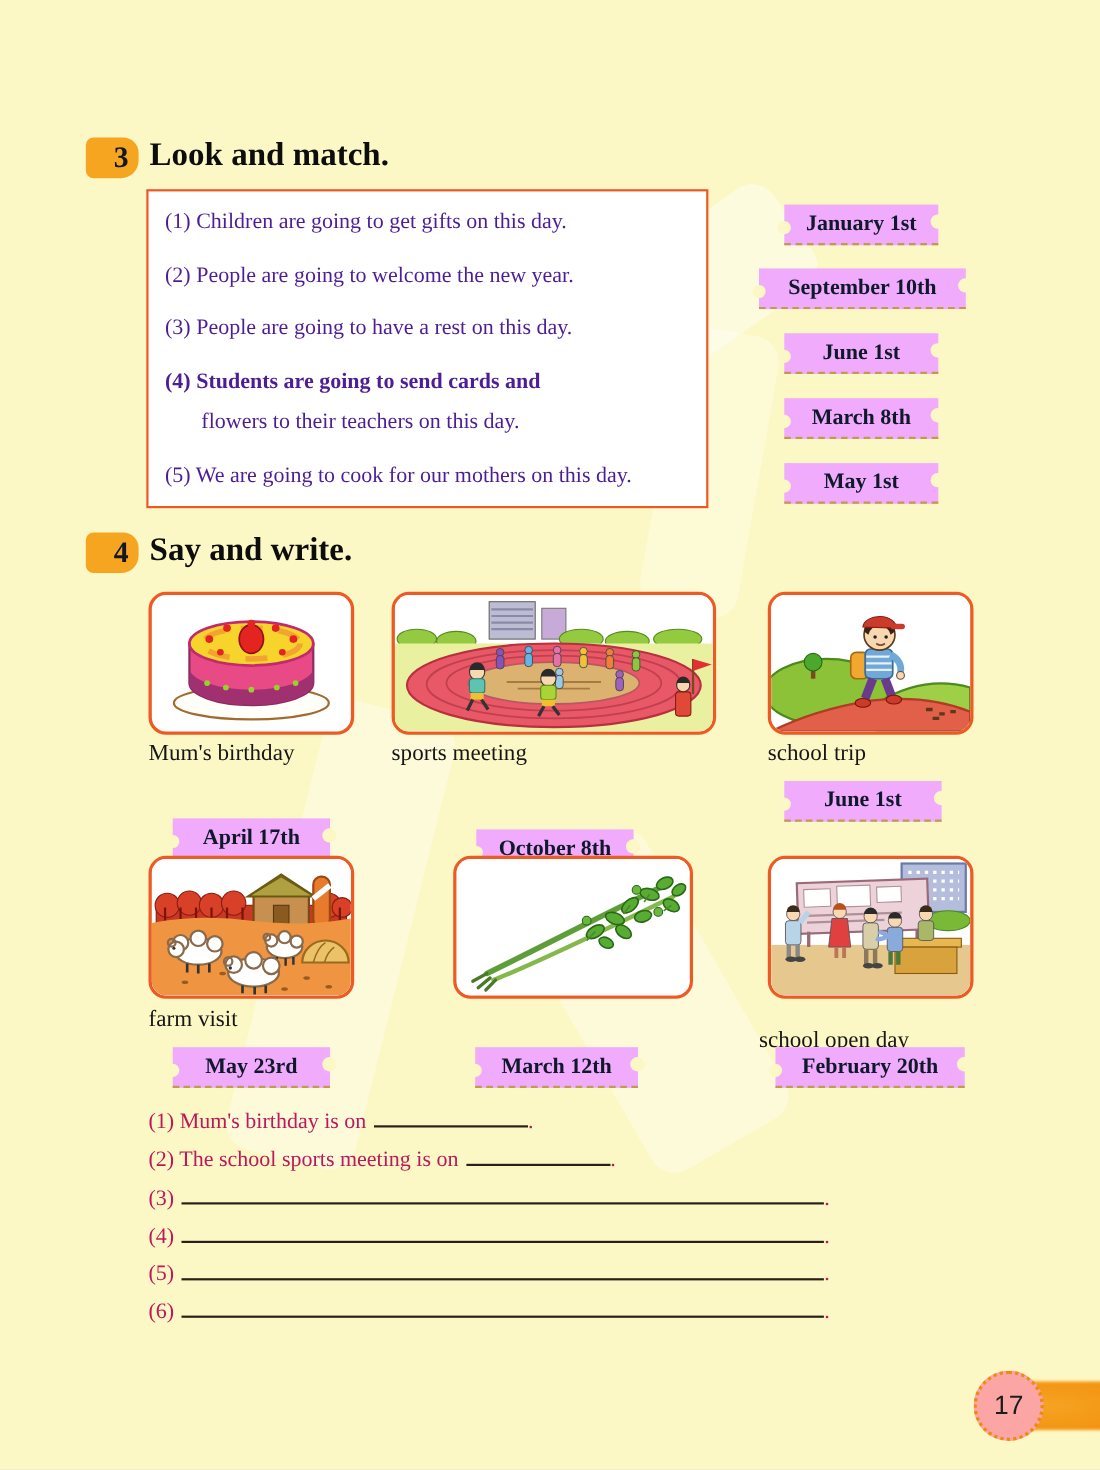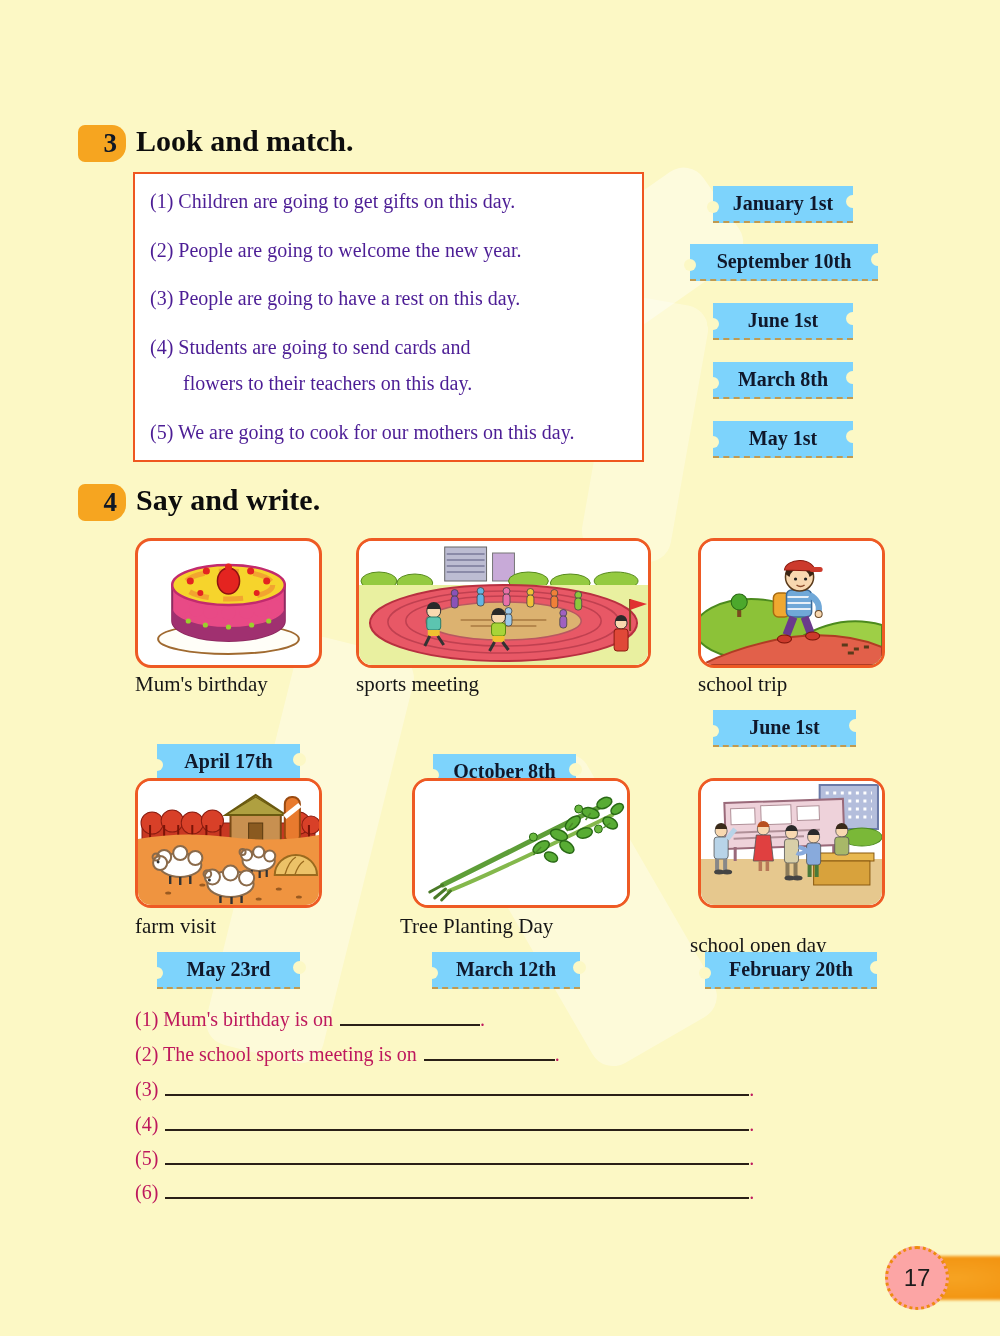--- a/index.html
+++ b/index.html
@@ -11,21 +11,21 @@
   .sec-badge{position:absolute;width:48px;height:37px;background:#F6A520;
      border-radius:7px 14px 16px 7px;color:#101826;font-weight:bold;font-size:27px;
      display:flex;align-items:center;justify-content:flex-end;padding-right:9px;box-sizing:border-box;}
   .sec-title{position:absolute;left:136px;font-weight:bold;font-size:30px;color:#0d0d0d;white-space:nowrap;}
   
   .match-box{position:absolute;left:133px;top:172px;width:511px;height:290px;background:#ffffff;
      border:2px solid #EF5720;box-sizing:border-box;}
   .m-line{position:absolute;left:150px;font-size:20px;color:#4c1d95;white-space:nowrap;}
   .m-line.indent{left:183px;}
   
-  .ticket{position:absolute;height:37px;background:#7dd3fc;box-sizing:border-box;
+  .ticket{position:absolute;height:37px;background:#f0abfc;box-sizing:border-box;
      display:flex;align-items:center;justify-content:center;font-size:20px;font-weight:600;color:#10182b;
      border-bottom:2px dashed #c09a50;white-space:nowrap;}
   .ticket::before{content:"";position:absolute;left:-6px;top:42%;width:12px;height:12px;border-radius:50%;background:#FCF8C5;}
   .ticket::after{content:"";position:absolute;right:-6px;top:26%;width:13px;height:13px;border-radius:50%;background:#FCF8C5;}
   
   .card{position:absolute;height:130px;background:#fff;border:3px solid #EE5A24;border-radius:16px;
      box-sizing:border-box;overflow:hidden;}
   .card svg{display:block;width:100%;height:100%;}
   .caption{position:absolute;font-size:21px;color:#161616;text-align:left;white-space:nowrap;}
   
@@ -49,21 +49,21 @@
   <div class="wm" style="left:520px;top:760px;width:140px;height:300px;transform:rotate(-30deg);background:rgba(255,255,255,.34);"></div>
   <div class="wm" style="left:600px;top:300px;width:90px;height:260px;transform:rotate(10deg);background:rgba(255,255,255,.30);"></div>
 
   <div class="sec-badge" style="left:78px;top:125px;">3</div>
   <div class="sec-title" style="top:124px;">Look and match.</div>
 
   <div class="match-box"></div>
   <div class="m-line" style="top:190px;">(1) Children are going to get gifts on this day.</div>
   <div class="m-line" style="top:239px;">(2) People are going to welcome the new year.</div>
   <div class="m-line" style="top:287px;">(3) People are going to have a rest on this day.</div>
-  <div class="m-line" style="top:336px;">(4) Students are going to send cards and</div>
+  <div class="m-line" style="top:336px;font-weight:bold;">(4) Students are going to send cards and</div>
   <div class="m-line indent" style="top:372px;">flowers to their teachers on this day.</div>
   <div class="m-line" style="top:421px;">(5) We are going to cook for our mothers on this day.</div>
 
   <div class="ticket" style="left:713px;top:186px;width:140px;">January 1st</div>
   <div class="ticket" style="left:690px;top:244px;width:188px;">September 10th</div>
   <div class="ticket" style="left:713px;top:303px;width:140px;">June 1st</div>
   <div class="ticket" style="left:713px;top:362px;width:140px;">March 8th</div>
   <div class="ticket" style="left:713px;top:421px;width:140px;">May 1st</div>
 
   <div class="sec-badge" style="left:78px;top:484px;">4</div>
@@ -317,21 +317,20 @@
         <rect x="133" y="56" width="14" height="18" rx="3" fill="#A8B868"></rect>
       </g>
       <ellipse cx="18" cy="91" rx="5" ry="2.5" fill="#444"></ellipse>
         <ellipse cx="26" cy="91" rx="5" ry="2.5" fill="#444"></ellipse>
       <ellipse cx="88" cy="97" rx="5" ry="2.5" fill="#444"></ellipse>
         <ellipse cx="96" cy="97" rx="5" ry="2.5" fill="#444"></ellipse>
     </svg>
   </div>
 
   <div class="caption" style="left:135px;top:914px;width:187px;">farm visit</div>
-  <div class="caption" style="left:400px;top:914px;width:220px;">Tree Planting Day</div>
   <div class="caption" style="left:690px;top:914px;width:203px;margin-top:19px;">school open day</div>
 
   <div class="ticket" style="left:157px;top:952px;width:143px;">May 23rd</div>
   <div class="ticket" style="left:432px;top:952px;width:148px;">March 12th</div>
   <div class="ticket" style="left:705px;top:952px;width:172px;">February 20th</div>
 
   <div class="write-line" style="top:1008px;">
     <span>(1) Mum's birthday is on</span>
     <span class="u w-a"></span>
     <span>.</span>

